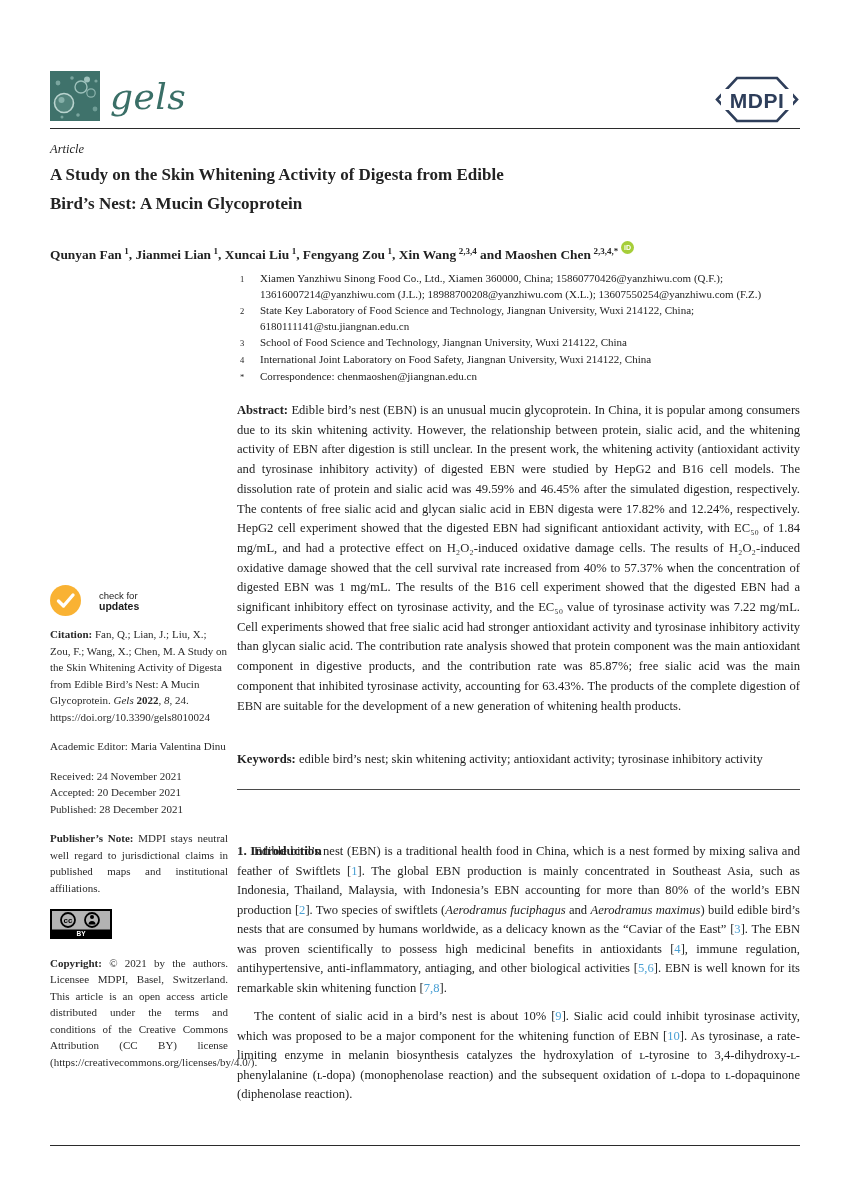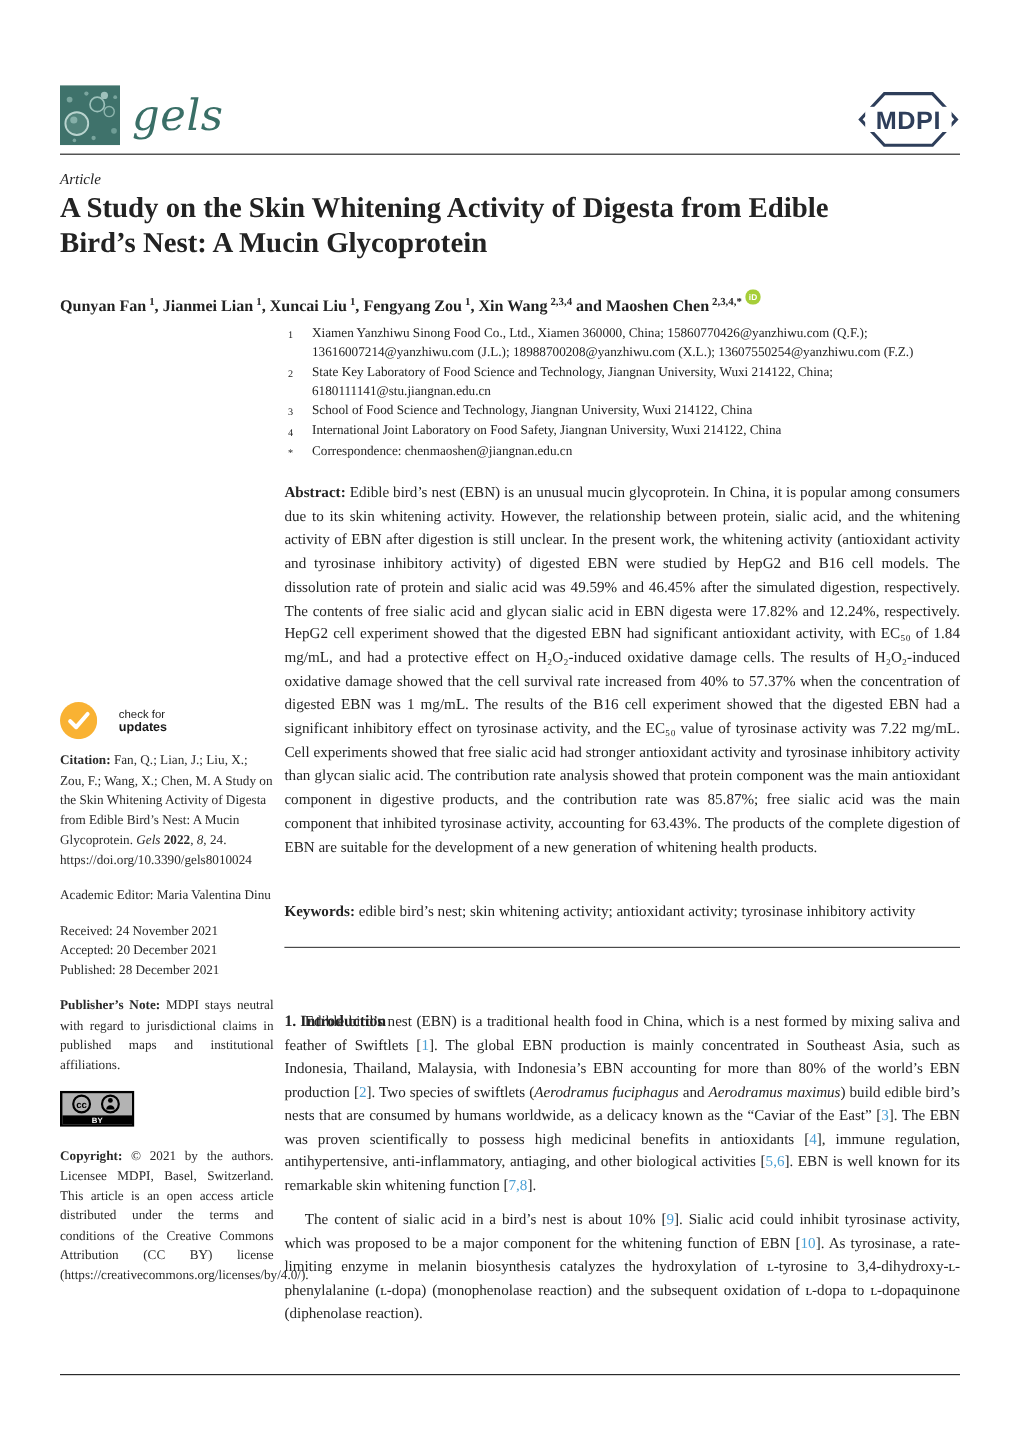--- a/index.html
+++ b/index.html
@@ -9,21 +9,21 @@
   
   .gels-square{position:absolute;left:50px;top:71px;width:50px;height:50px;}
   .gels-word{position:absolute;left:110px;top:70px;height:52px;display:flex;align-items:center;
              font-family:"DejaVu Serif","Liberation Serif",serif;font-style:italic;
              font-size:36px;color:#3a6f67;letter-spacing:.5px;}
   .mdpi-logo{position:absolute;left:714px;top:76px;}
   .rule{position:absolute;border-top:1.4px solid #2b2b2b;}
   .rule-header{left:50px;top:128px;width:750px;}
   .article-type{position:absolute;left:50px;top:142px;font-style:italic;font-size:12.5px;}
   .title{position:absolute;left:50px;top:160px;width:750px;margin:0;
-         font-size:24px;font-weight:bold;line-height:29px;white-space:pre-line;}
+         font-size:17px;font-weight:bold;line-height:29px;white-space:pre-line;}
   .authors{position:absolute;left:50px;top:240px;width:750px;font-size:13.4px;font-weight:bold;line-height:20px;}
   .author sup{font-size:9px;margin-left:2.5px;font-weight:bold;}
   .orcid{display:inline-block;vertical-align:super;margin-left:3px;}
 
   .affiliations{position:absolute;left:240px;top:270px;width:560px;font-size:11px;line-height:16px;}
   .aff-row{display:flex;}
   .aff-marker{flex:none;width:20px;font-size:8.5px;padding-top:1px;}
   .aff-text{flex:1;}
 
   .abstract{position:absolute;left:237px;top:401px;width:563px;font-size:12.6px;line-height:19.7px;text-align:justify;}
@@ -155,21 +155,21 @@
     <div class="sb-block"><span class="b">Citation: </span><span>Fan, Q.; Lian, J.; Liu, X.; Zou, F.; Wang, X.; Chen, M. A Study on the Skin Whitening Activity of Digesta from Edible Bird’s Nest: A Mucin Glycoprotein. </span><span class="i">Gels</span><span class="b"> 2022</span><span>, </span><span class="i">8</span><span>, 24. </span><span class="link">https://doi.org/10.3390/gels8010024</span></div>
 
     <div class="sb-block">Academic Editor: Maria Valentina Dinu</div>
 
     <div class="sb-block">
       <div>Received: 24 November 2021</div>
       <div>Accepted: 20 December 2021</div>
       <div>Published: 28 December 2021</div>
     </div>
 
-    <div class="sb-block justify"><b>Publisher’s Note:</b><span> MDPI stays neutral with regard to jurisdictional claims in published maps and institutional affiliations.</span></div>
+    <div class="sb-block justify"><b>Publisher’s Note:</b><span> MDPI stays neutral well regard to jurisdictional claims in published maps and institutional affiliations.</span></div>
 
     <div class="cc-badge">
       <svg width="62" height="30" viewBox="0 0 62 30">
         <rect x="1" y="1" width="60" height="28" fill="#b3b3b3" stroke="#000000" stroke-width="2"></rect>
         <circle cx="18" cy="11" r="7" fill="none" stroke="#000000" stroke-width="1.8"></circle>
         <text x="18" y="14" text-anchor="middle" font-family="Liberation Sans, DejaVu Sans, sans-serif" font-size="8" font-weight="bold" fill="#000000">cc</text>
         <circle cx="42" cy="11" r="7" fill="none" stroke="#000000" stroke-width="1.8"></circle>
         <circle cx="42" cy="8" r="2" fill="#000000"></circle>
         <path d="M38.5 15.5 a3.5 3.5 0 0 1 7 0 z" fill="#000000"></path>
         <rect x="2" y="20.5" width="58" height="7.5" fill="#000000"></rect>

